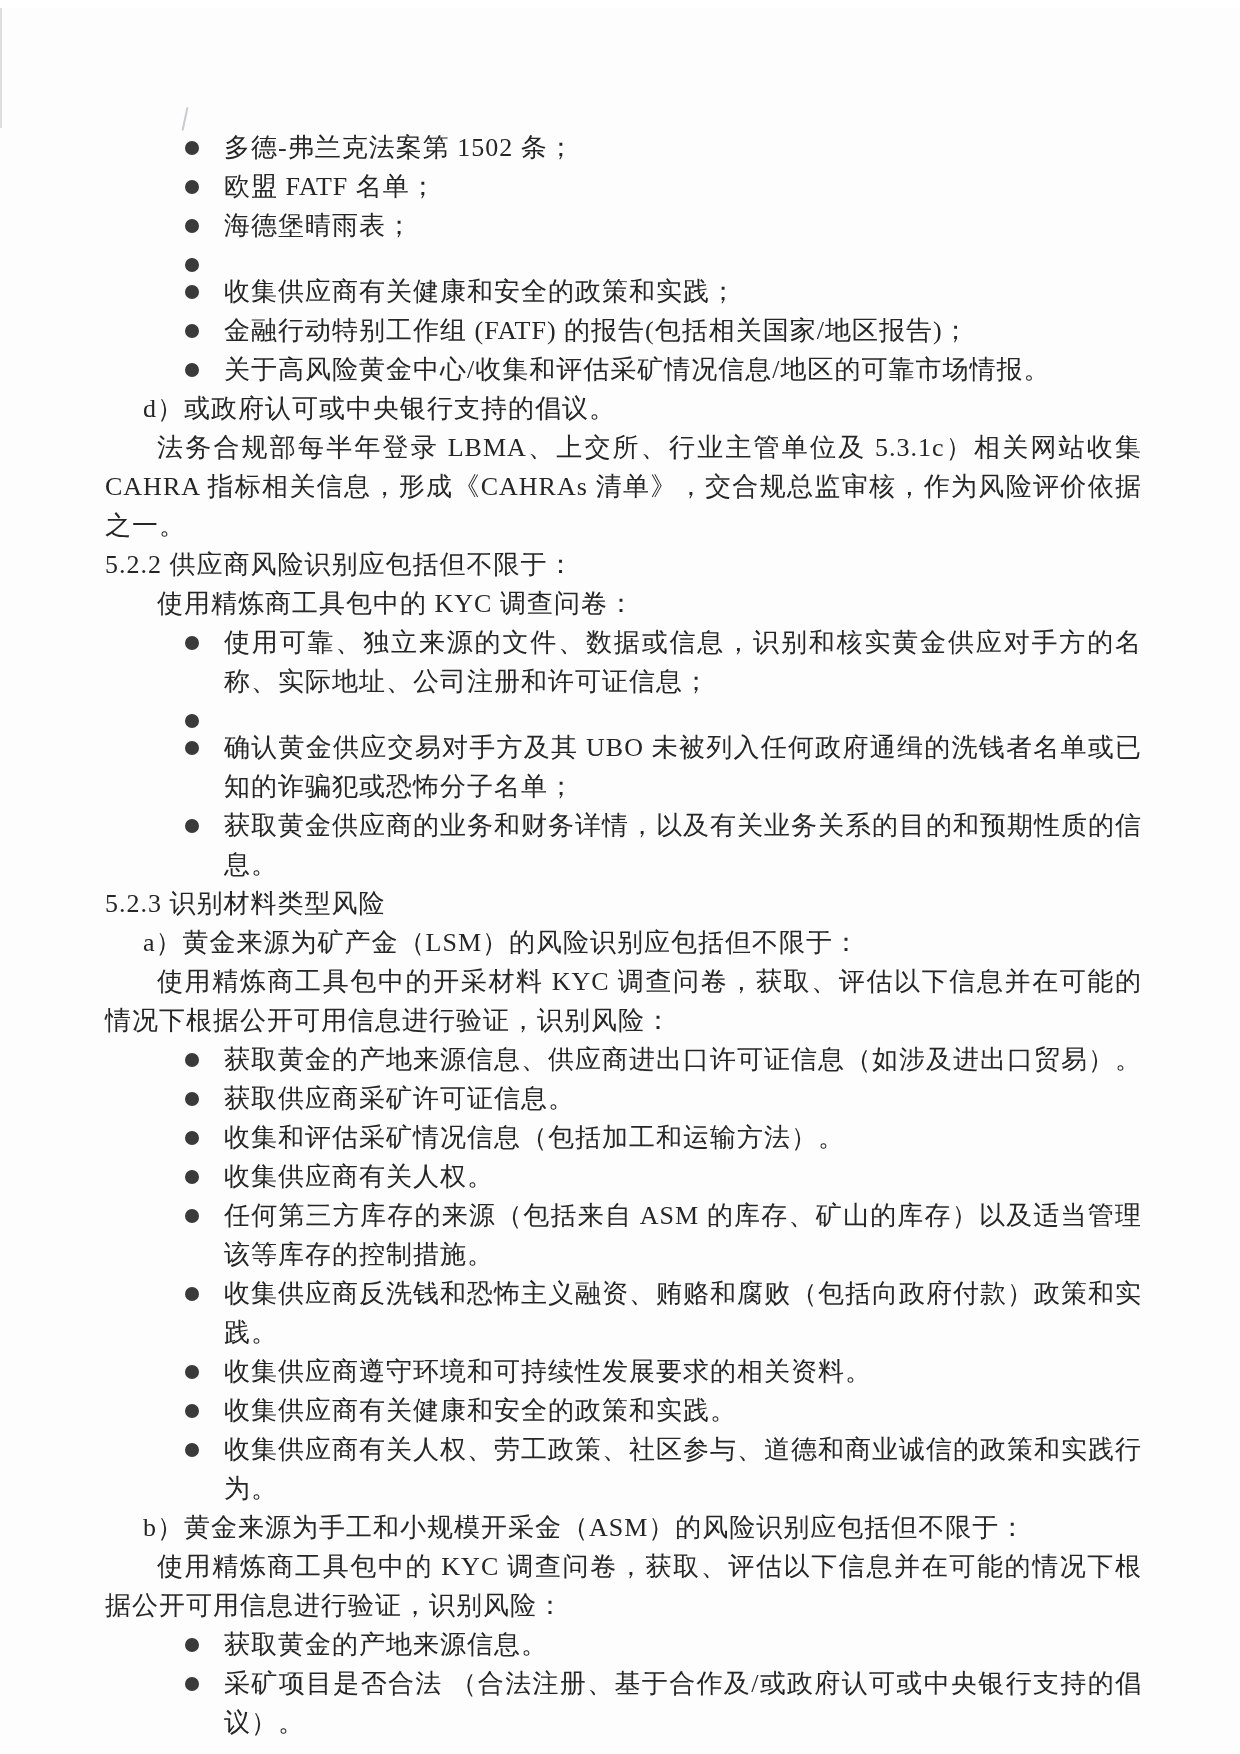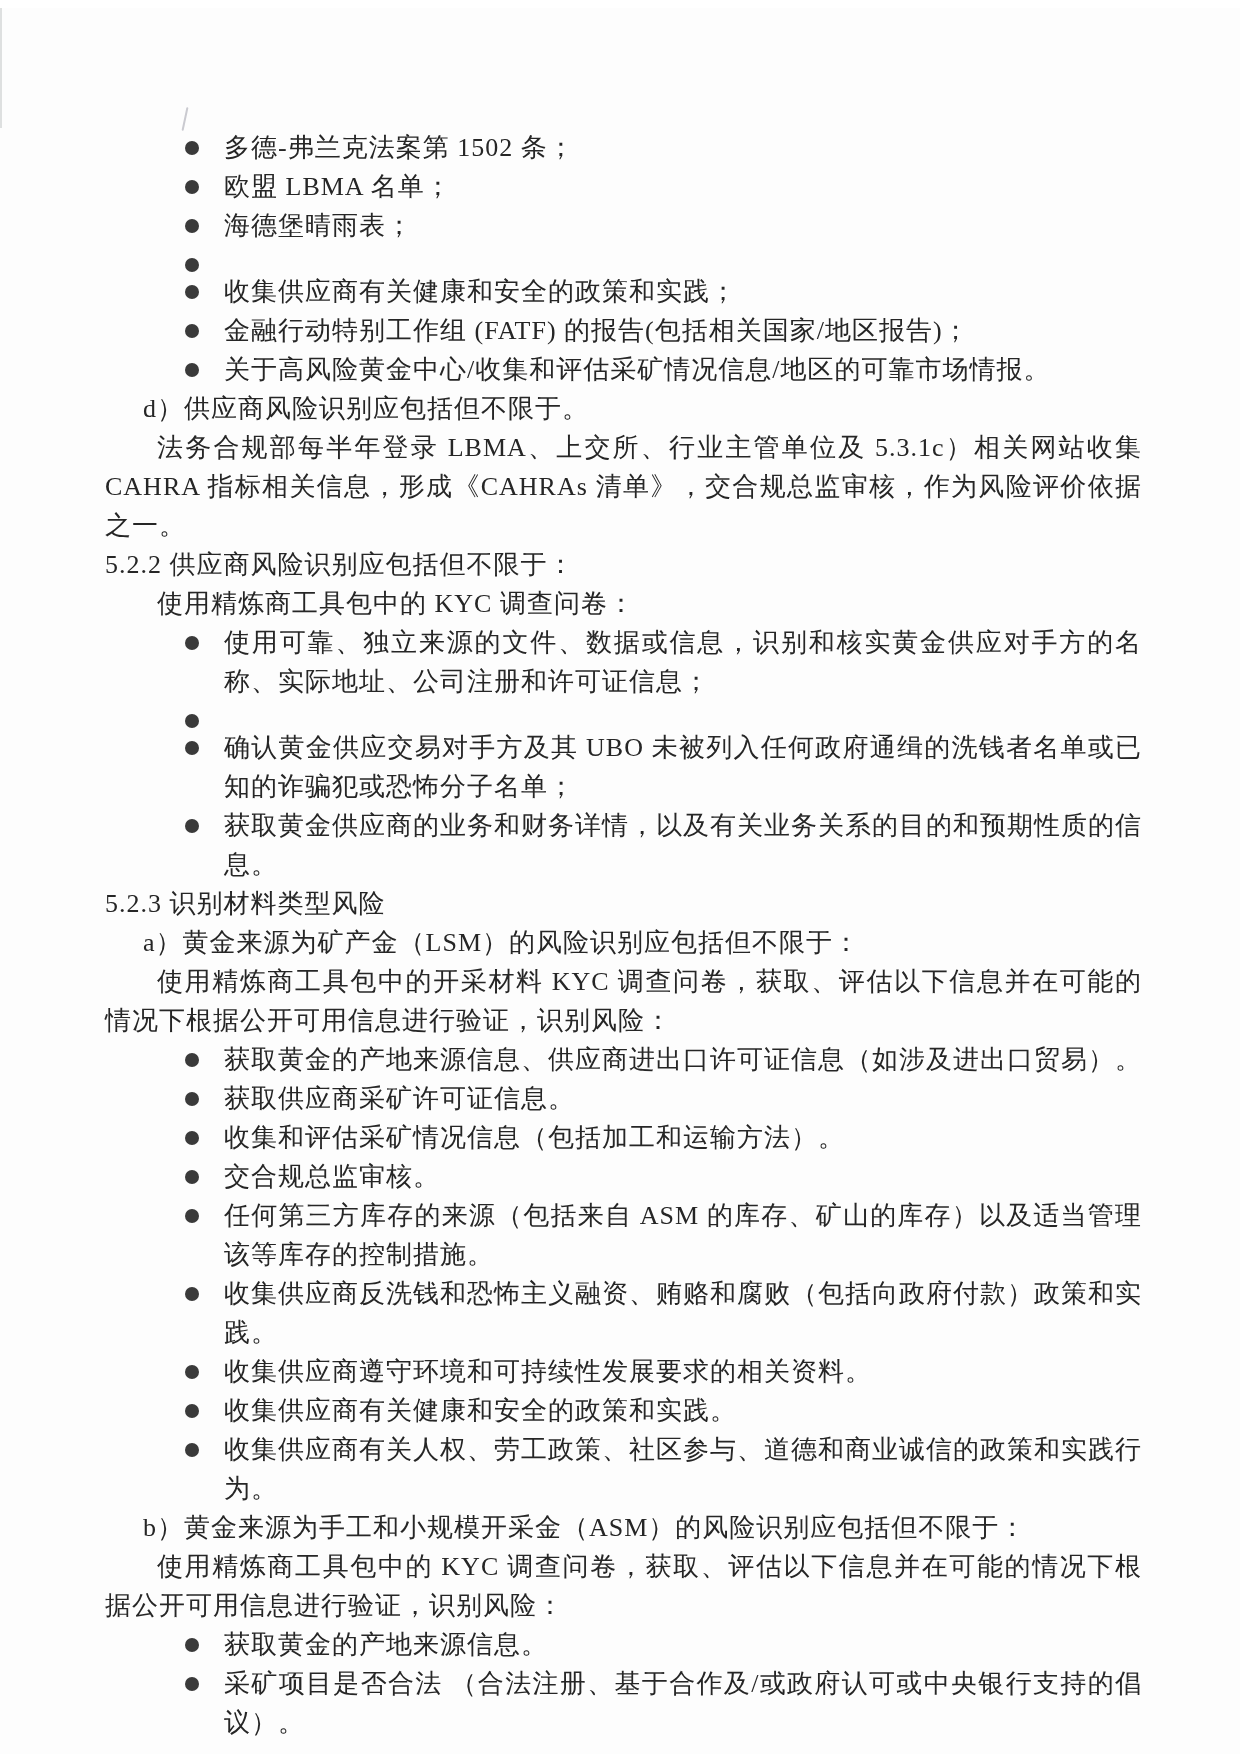--- a/index.html
+++ b/index.html
@@ -63,21 +63,21 @@
   <span class="pen-mark"></span>
   <span class="scan-left-edge"></span>
 
   <div>
     <div class="bullet-row line">
       <span class="dot"></span>
       <span class="btext">多德-弗兰克法案第 1502 条；</span>
     </div>
     <div class="bullet-row line">
       <span class="dot"></span>
-      <span class="btext">欧盟 LBMA 名单；</span>
+      <span class="btext">欧盟 FATF 名单；</span>
     </div>
     <div class="bullet-row line">
       <span class="dot"></span>
       <span class="btext">海德堡晴雨表；</span>
     </div>
     <div class="bullet-row line">
       <span class="dot"></span>
     </div>
     <div class="bullet-row line">
       <span class="dot"></span>
@@ -86,21 +86,21 @@
     <div class="bullet-row line">
       <span class="dot"></span>
       <span class="btext">金融行动特别工作组 (FATF) 的报告(包括相关国家/地区报告)；</span>
     </div>
     <div class="bullet-row line">
       <span class="dot"></span>
       <span class="btext">关于高风险黄金中心/收集和评估采矿情况信息/地区的可靠市场情报。</span>
     </div>
   </div>
 
-  <div class="line sub-item">d）供应商风险识别应包括但不限于。</div>
+  <div class="line sub-item">d）或政府认可或中央银行支持的倡议。</div>
 
   <div class="line para">法务合规部每半年登录 LBMA、上交所、行业主管单位及 5.3.1c）相关网站收集 CAHRA 指标相关信息，形成《CAHRAs 清单》，交合规总监审核，作为风险评价依据之一。</div>
 
   <div class="line heading">5.2.2 供应商风险识别应包括但不限于：</div>
 
   <div class="line para">使用精炼商工具包中的 KYC 调查问卷：</div>
 
   <div>
     <div class="bullet-row line">
       <span class="dot"></span>
@@ -133,21 +133,21 @@
     <div class="bullet-row line">
       <span class="dot"></span>
       <span class="btext">获取供应商采矿许可证信息。</span>
     </div>
     <div class="bullet-row line">
       <span class="dot"></span>
       <span class="btext">收集和评估采矿情况信息（包括加工和运输方法）。</span>
     </div>
     <div class="bullet-row line">
       <span class="dot"></span>
-      <span class="btext">交合规总监审核。</span>
+      <span class="btext">收集供应商有关人权。</span>
     </div>
     <div class="bullet-row line">
       <span class="dot"></span>
       <span class="btext">任何第三方库存的来源（包括来自 ASM 的库存、矿山的库存）以及适当管理该等库存的控制措施。</span>
     </div>
     <div class="bullet-row line">
       <span class="dot"></span>
       <span class="btext">收集供应商反洗钱和恐怖主义融资、贿赂和腐败（包括向政府付款）政策和实践。</span>
     </div>
     <div class="bullet-row line">

